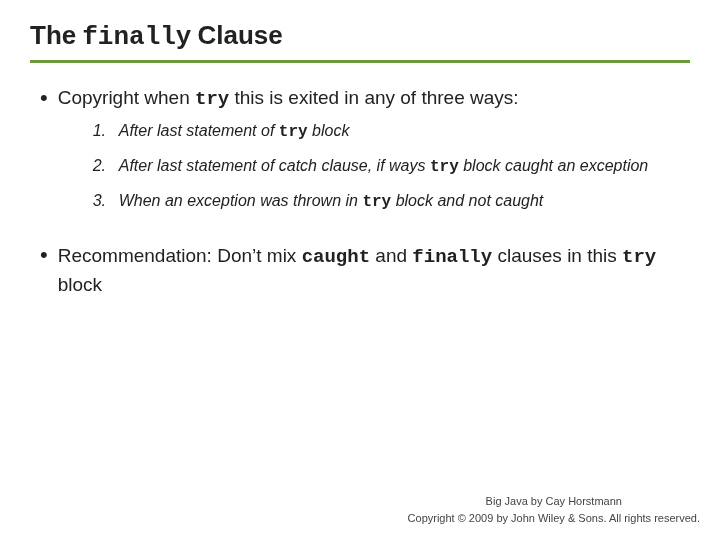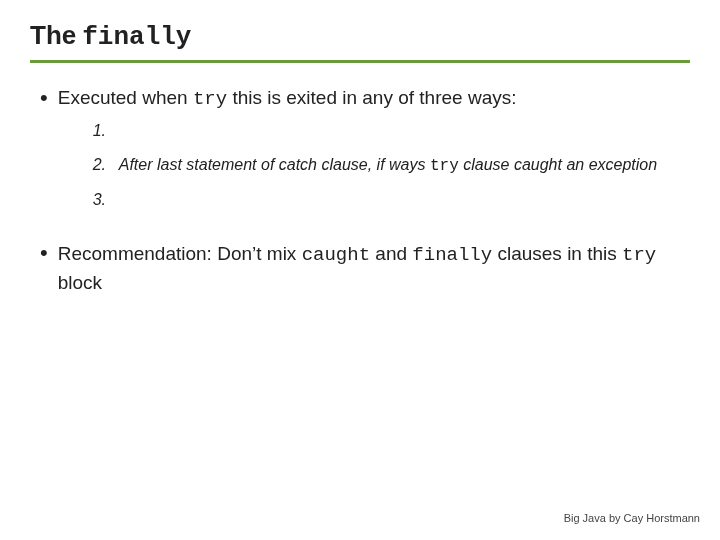--- a/index.html
+++ b/index.html
@@ -68,20 +68,21 @@
     }
 
     .bullet-text {
       font-size: 19px;
       line-height: 1.4;
     }
 
     .bullet-text code {
       font-family: 'Courier New', Courier, monospace;
       font-size: 19px;
+      font-weight: bold;
     }
 
     .numbered-list {
       margin-left: 35px;
       margin-top: 6px;
       margin-bottom: 10px;
     }
 
     .numbered-item {
       display: flex;
@@ -129,57 +130,65 @@
     }
   </style>
 </head>
 <body>
 
 <div class="slide">
 
   <div class="title-bar">
     <span class="title-text">The</span>
     <span class="title-code">finally</span>
+    <span class="title-text">Clause</span>
   </div>
 
   <div class="content">
 
     <div class="bullet">
       <span class="bullet-dot">•</span>
       <div class="bullet-text">
-        <span>Executed when </span><code>try</code><span> this is exited in any of three ways:</span>
+        <span>Copyright when </span><code>try</code><span> this is exited in any of three ways:</span>
 
         
         <div class="numbered-list">
 
           <div class="numbered-item">
             <span class="num">1.</span>
+            <span class="item-text">
+              <span>After last statement of </span><code>try</code><span> block</span>
+            </span>
           </div>
 
           <div class="numbered-item">
             <span class="num">2.</span>
             <span class="item-text">
-              <span>After last statement of catch clause, if ways </span><code>try</code><span> clause caught an exception</span>
+              <span>After last statement of catch clause, if ways </span><code>try</code><span> block caught an exception</span>
             </span>
           </div>
 
           <div class="numbered-item">
             <span class="num">3.</span>
+            <span class="item-text">
+              <span>When an exception was thrown in </span><code>try</code><span> block and not caught</span>
+            </span>
           </div>
 
         </div>
       </div>
     </div>
 
     <div class="bullet second-bullet">
       <span class="bullet-dot">•</span>
       <div class="bullet-text">
         <span>Recommendation: Don’t mix </span><code>caught</code><span> and </span><code>finally</code><span> clauses in this </span><code>try</code><span> block</span>
       </div>
     </div>
 
   </div>
 
   <div class="footer">
     <div>Big Java by Cay Horstmann</div>
+    <div>Copyright © 2009 by John Wiley &amp; Sons.  All rights reserved.</div>
   </div>
 
 </div>
 
 </body></html>

